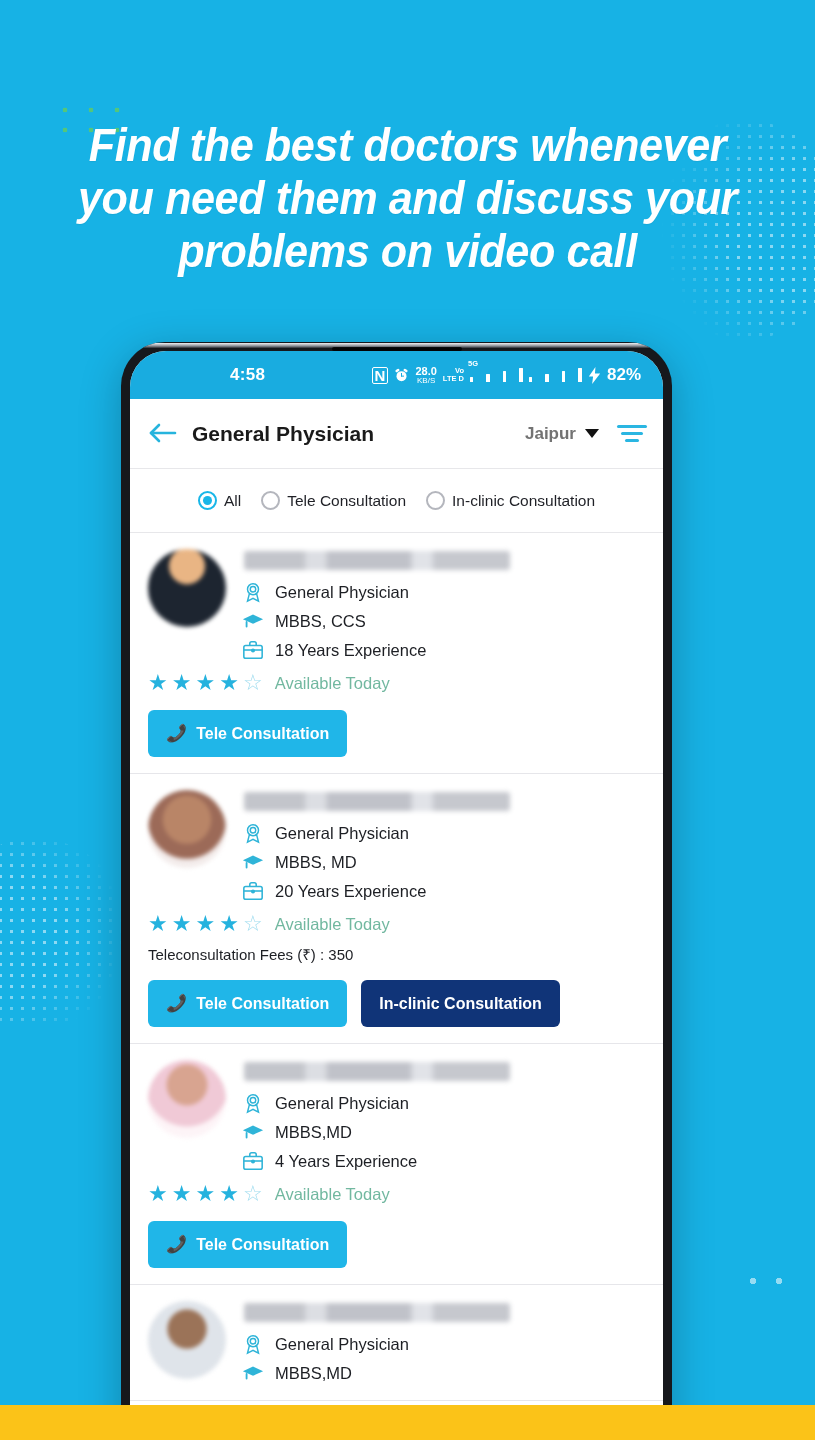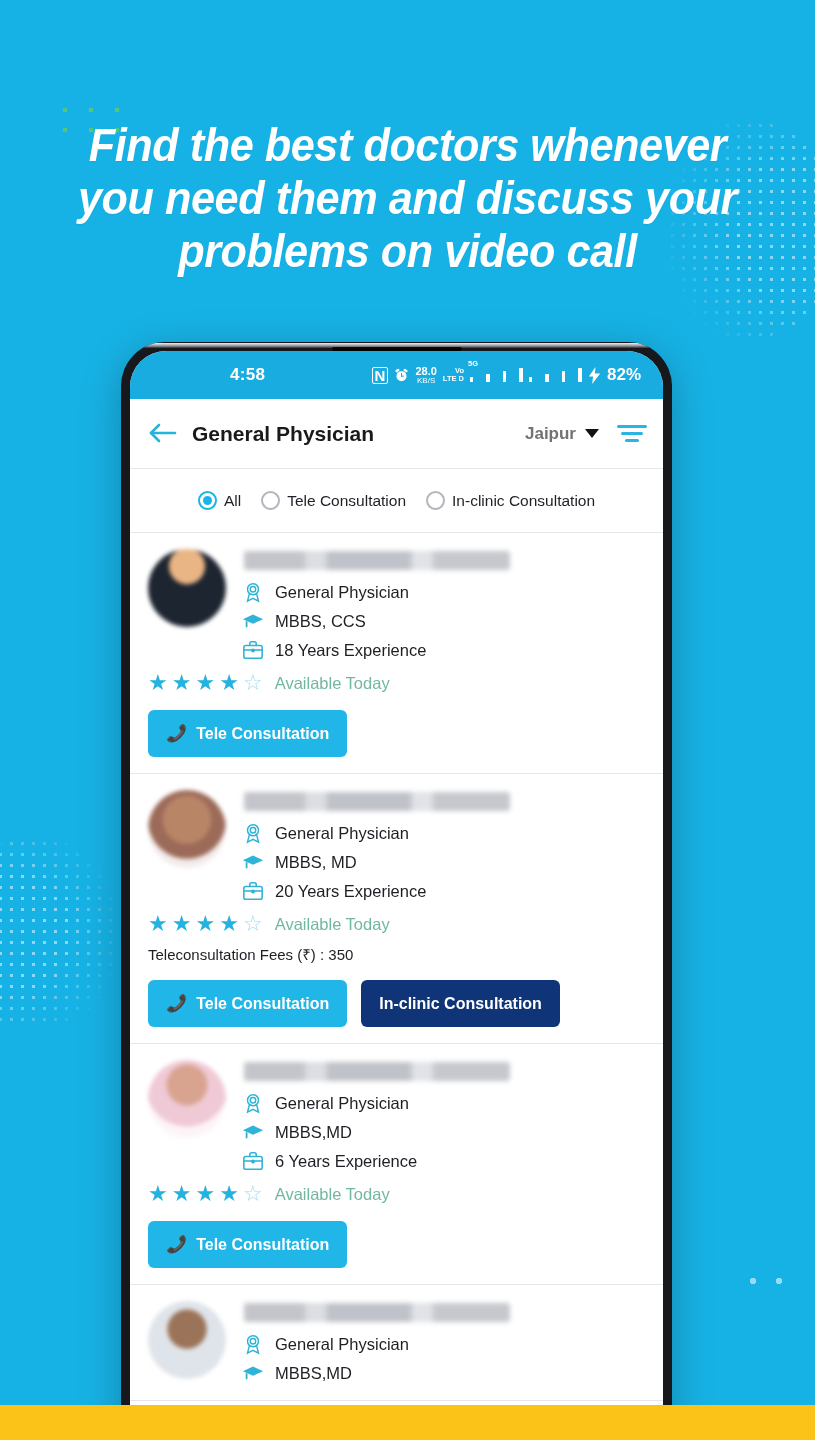--- a/index.html
+++ b/index.html
@@ -433,21 +433,21 @@
             </div>
             <div class="info-line">
               <span class="ic">
                 <svg width="22" height="22" viewBox="0 0 24 24" fill="none" stroke="#2fb4d8" stroke-width="1.7">
                   <rect x="2" y="7" width="20" height="14" rx="2"></rect>
                   <path d="M8.5 7V5a2 2 0 0 1 2-2h3a2 2 0 0 1 2 2v2"></path>
                   <path d="M2 12h20"></path>
                     <circle cx="12" cy="12.5" r="1.4" fill="#2fb4d8"></circle>
                 </svg>
               </span>
-              <span>6 Years Experience</span>
+              <span>4 Years Experience</span>
             </div>
           </div>
         </div>
         <div class="rating-row">
           <span class="star">★</span>
           <span class="star">★</span>
           <span class="star">★</span>
           <span class="star">★</span>
           <span class="star empty">☆</span>
           <span class="avail">Available Today</span>

